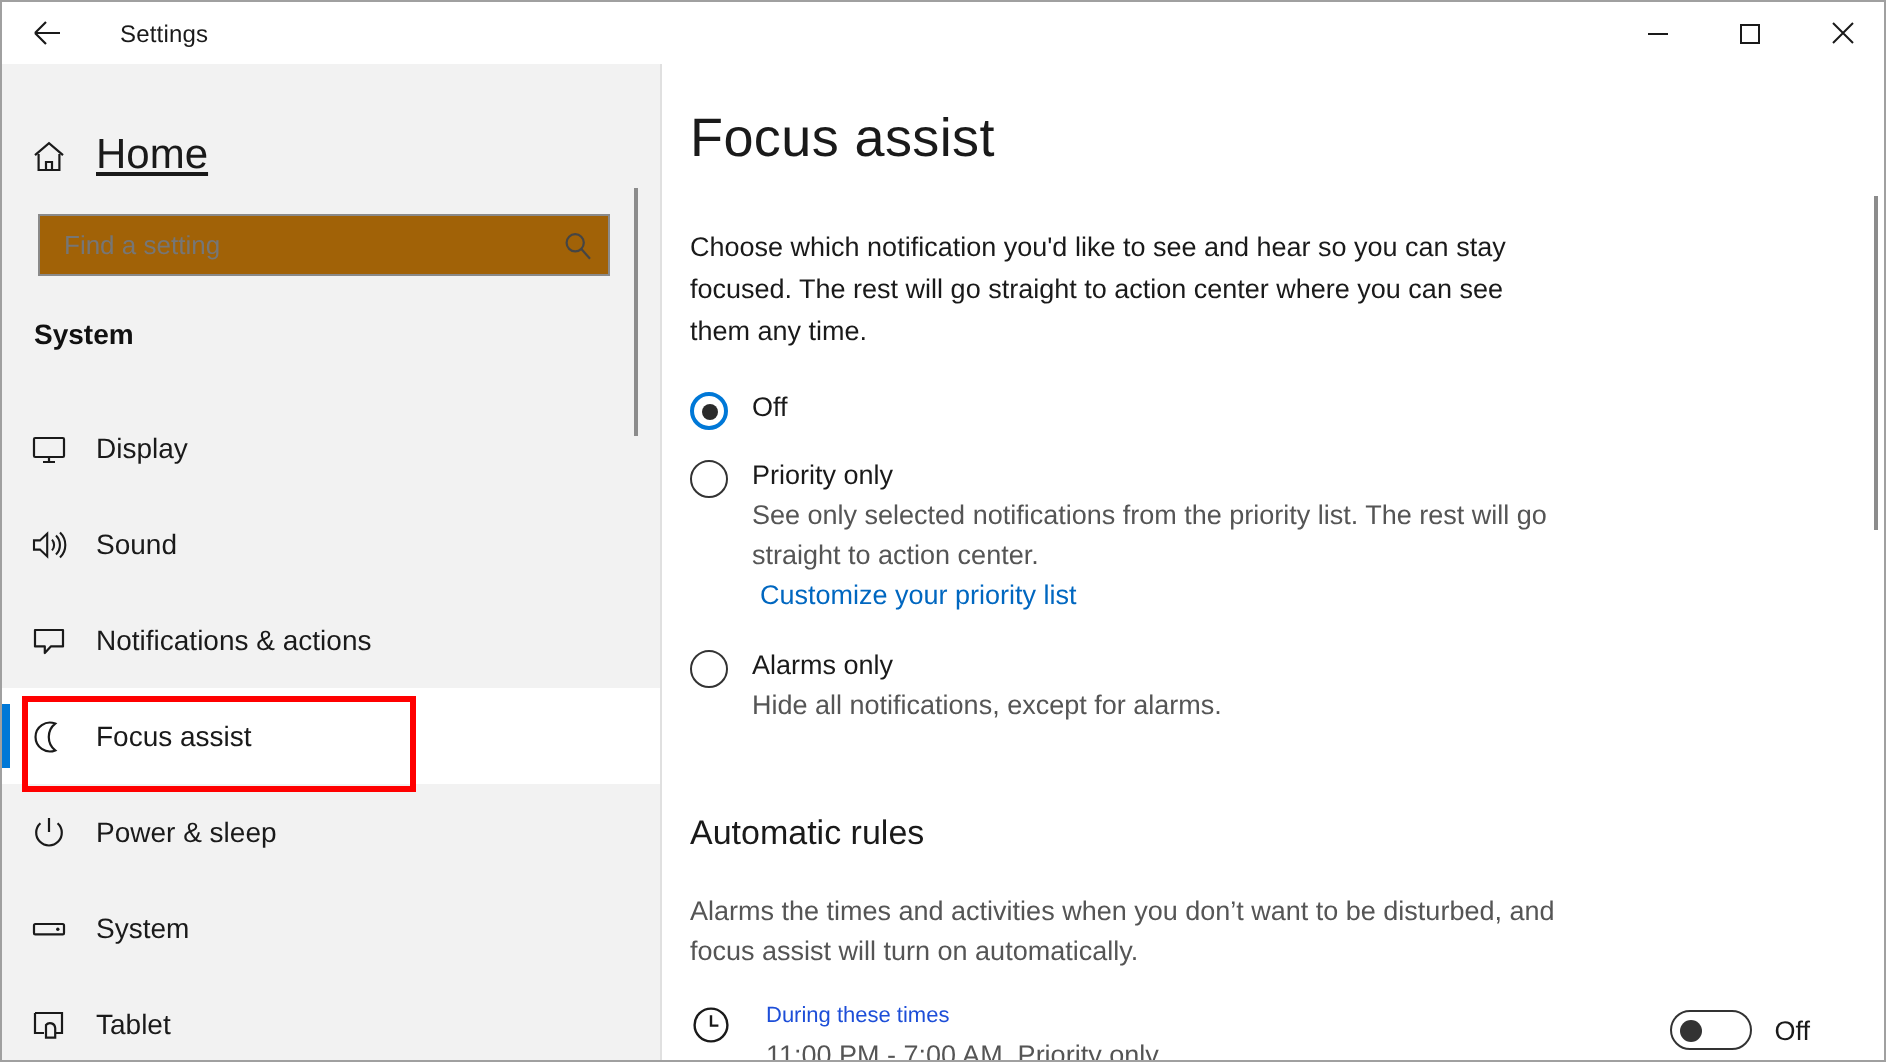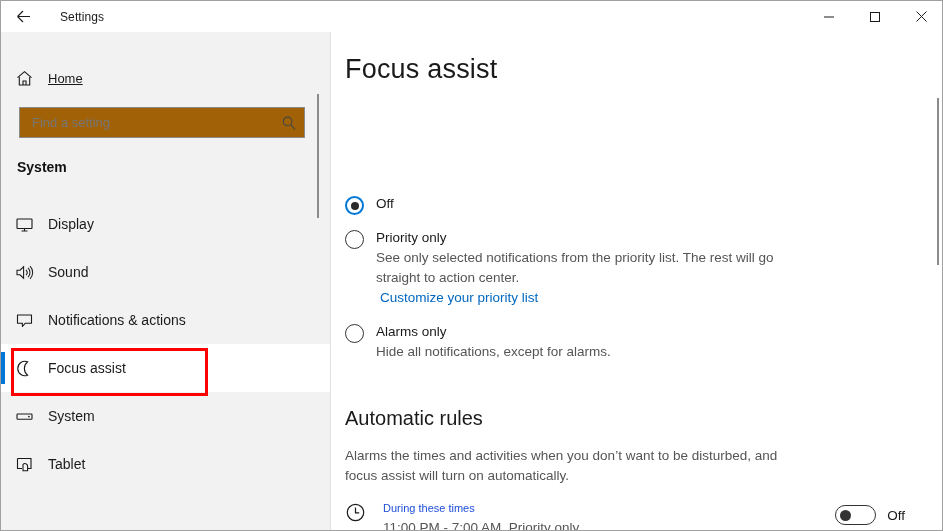--- a/index.html
+++ b/index.html
@@ -58,21 +58,21 @@
     width: 330px; height: 34px;
     display: flex; align-items: center;
   }
   .nav-icon {
     width: 47px; min-width: 47px;
     display: flex; align-items: center; justify-content: center;
     color: #1a1a1a;
   }
   .nav-icon svg { display: block; }
   .nav-label { font-size: 14px; color: #1a1a1a; }
-  #home-row .nav-label { font-size: 13px; text-decoration: underline; }
+  #home-row .nav-label { font-size: 21px; text-decoration: underline; }
 
   #search-box {
     position: absolute; top: 75px; left: 18px;
     width: 286px; height: 31px;
     background: #a16207;
     border: 1px solid #8a8a8a;
     display: flex; align-items: center;
   }
   #search-input {
     flex: 1; border: none; outline: none;
@@ -171,21 +171,21 @@
   }
   .radio-link {
     margin-left: 35px; display: inline-block;
     font-size: 13.5px; color: #0067c0;
     margin-top: 2px; cursor: pointer;
     text-decoration: none;
   }
 
   #rules-title {
     position: absolute; top: 375px; left: 13px;
-    font-size: 20px; color: #1a1a1a;
+    font-size: 17px; color: #1a1a1a;
   }
   #rules-desc {
     position: absolute; top: 414px; left: 13px;
     width: 450px;
     font-size: 13.5px; line-height: 20px; color: #555555;
   }
   #rule-row {
     position: absolute; top: 467px; left: 13px;
     width: 560px; height: 40px;
     display: flex; align-items: flex-start;
@@ -324,20 +324,29 @@
 
       <div class="nav-item selected">
         <span class="nav-icon">
           <svg width="19" height="19" viewBox="0 0 19 19">
             <path d="M12.6 2.8 A7.2 7.2 0 1 0 12.6 16.2 A8.6 8.6 0 0 1 12.6 2.8 Z" stroke="#1a1a1a" stroke-width="1.1" fill="none"></path>
           </svg>
         </span>
         <span class="nav-label">Focus assist</span>
       </div>
 
+      <div class="nav-item">
+        <span class="nav-icon">
+          <svg width="19" height="19" viewBox="0 0 19 19">
+            <path d="M13.8 4.6 A6.4 6.4 0 1 1 5.2 4.6" stroke="#1a1a1a" stroke-width="1.1" fill="none"></path>
+            <path d="M9.5 2 L9.5 9" stroke="#1a1a1a" stroke-width="1.1" fill="none"></path>
+          </svg>
+        </span>
+        <span class="nav-label">Power &amp; sleep</span>
+      </div>
 
       <div class="nav-item">
         <span class="nav-icon">
           <svg width="19" height="19" viewBox="0 0 19 19">
             <rect x="2" y="7" width="15" height="5.2" rx="0.7" stroke="#1a1a1a" stroke-width="1.1" fill="none"></rect>
             <circle cx="13.9" cy="9.6" r="0.85" fill="#1a1a1a"></circle>
           </svg>
         </span>
         <span class="nav-label">System</span>
       </div>
@@ -355,20 +364,21 @@
 
     </div>
 
     <div id="sidebar-scrollbar"></div>
     <div id="highlight-box"></div>
   </div>
 
   <div id="content">
 
     <div id="page-title">Focus assist</div>
+    <div id="intro">Choose which notification you'd like to see and hear so you can stay focused. The rest will go straight to action center where you can see them any time.</div>
 
     <div class="radio-group">
 
       <div class="radio-row">
         <span class="radio-mark checked"></span>
         <div class="radio-label">Off</div>
       </div>
 
       <div class="radio-row" style="margin-top:15px;">
         <span class="radio-mark"></span>

